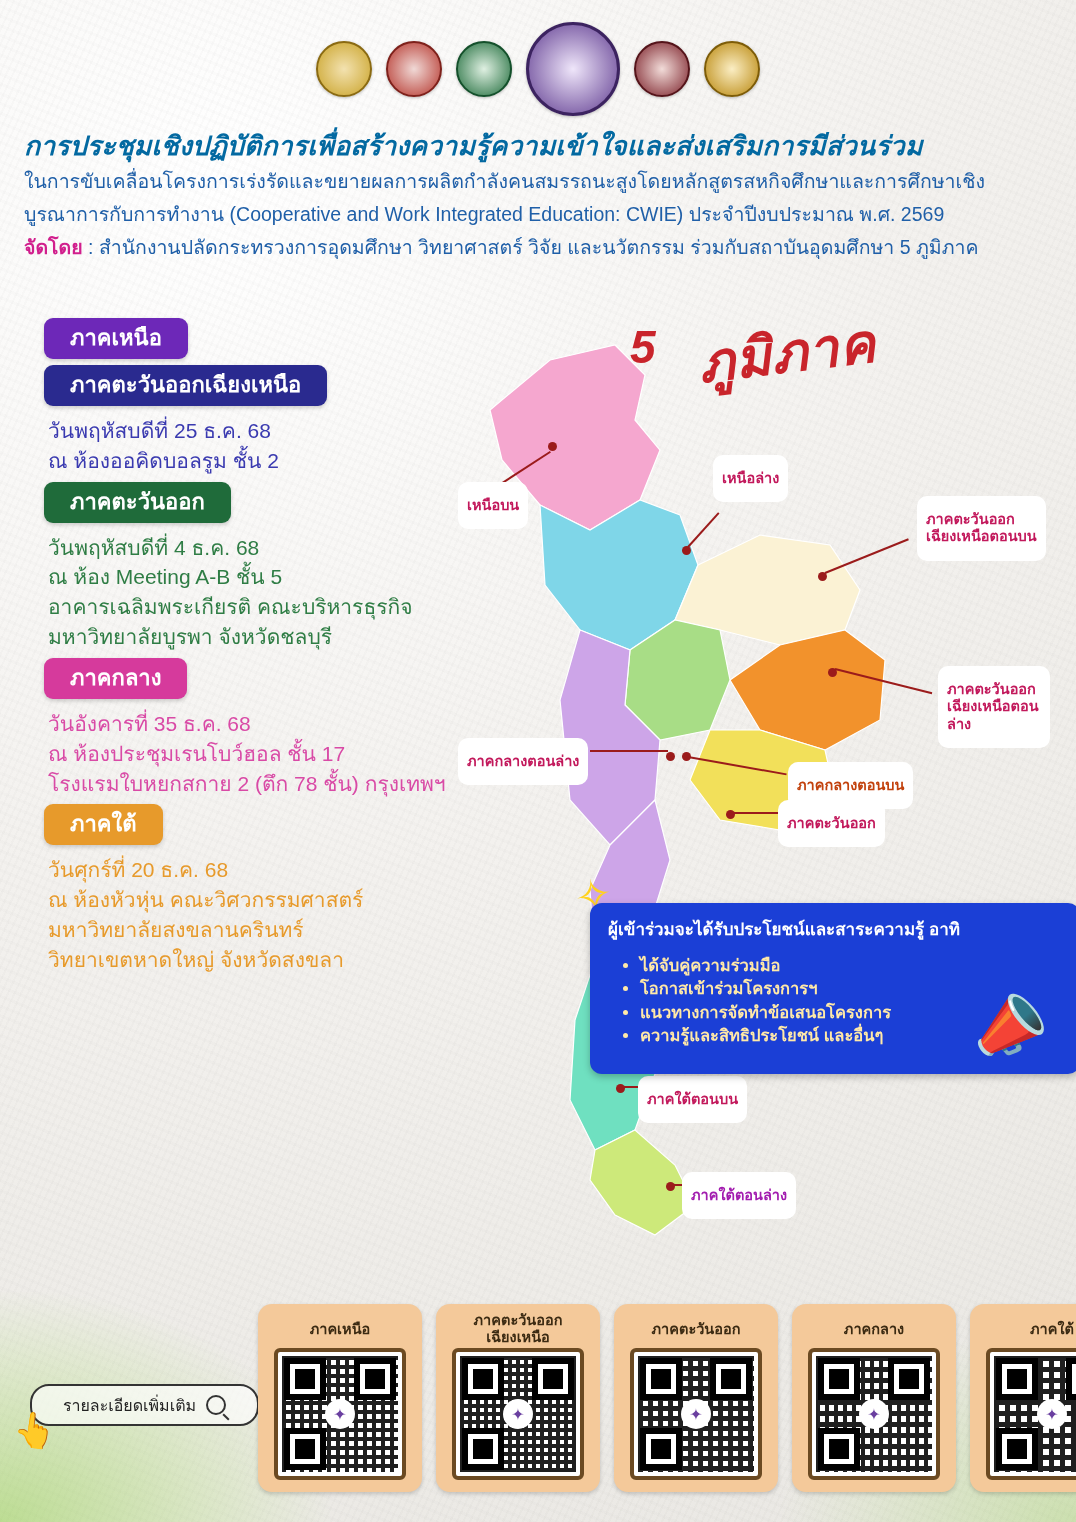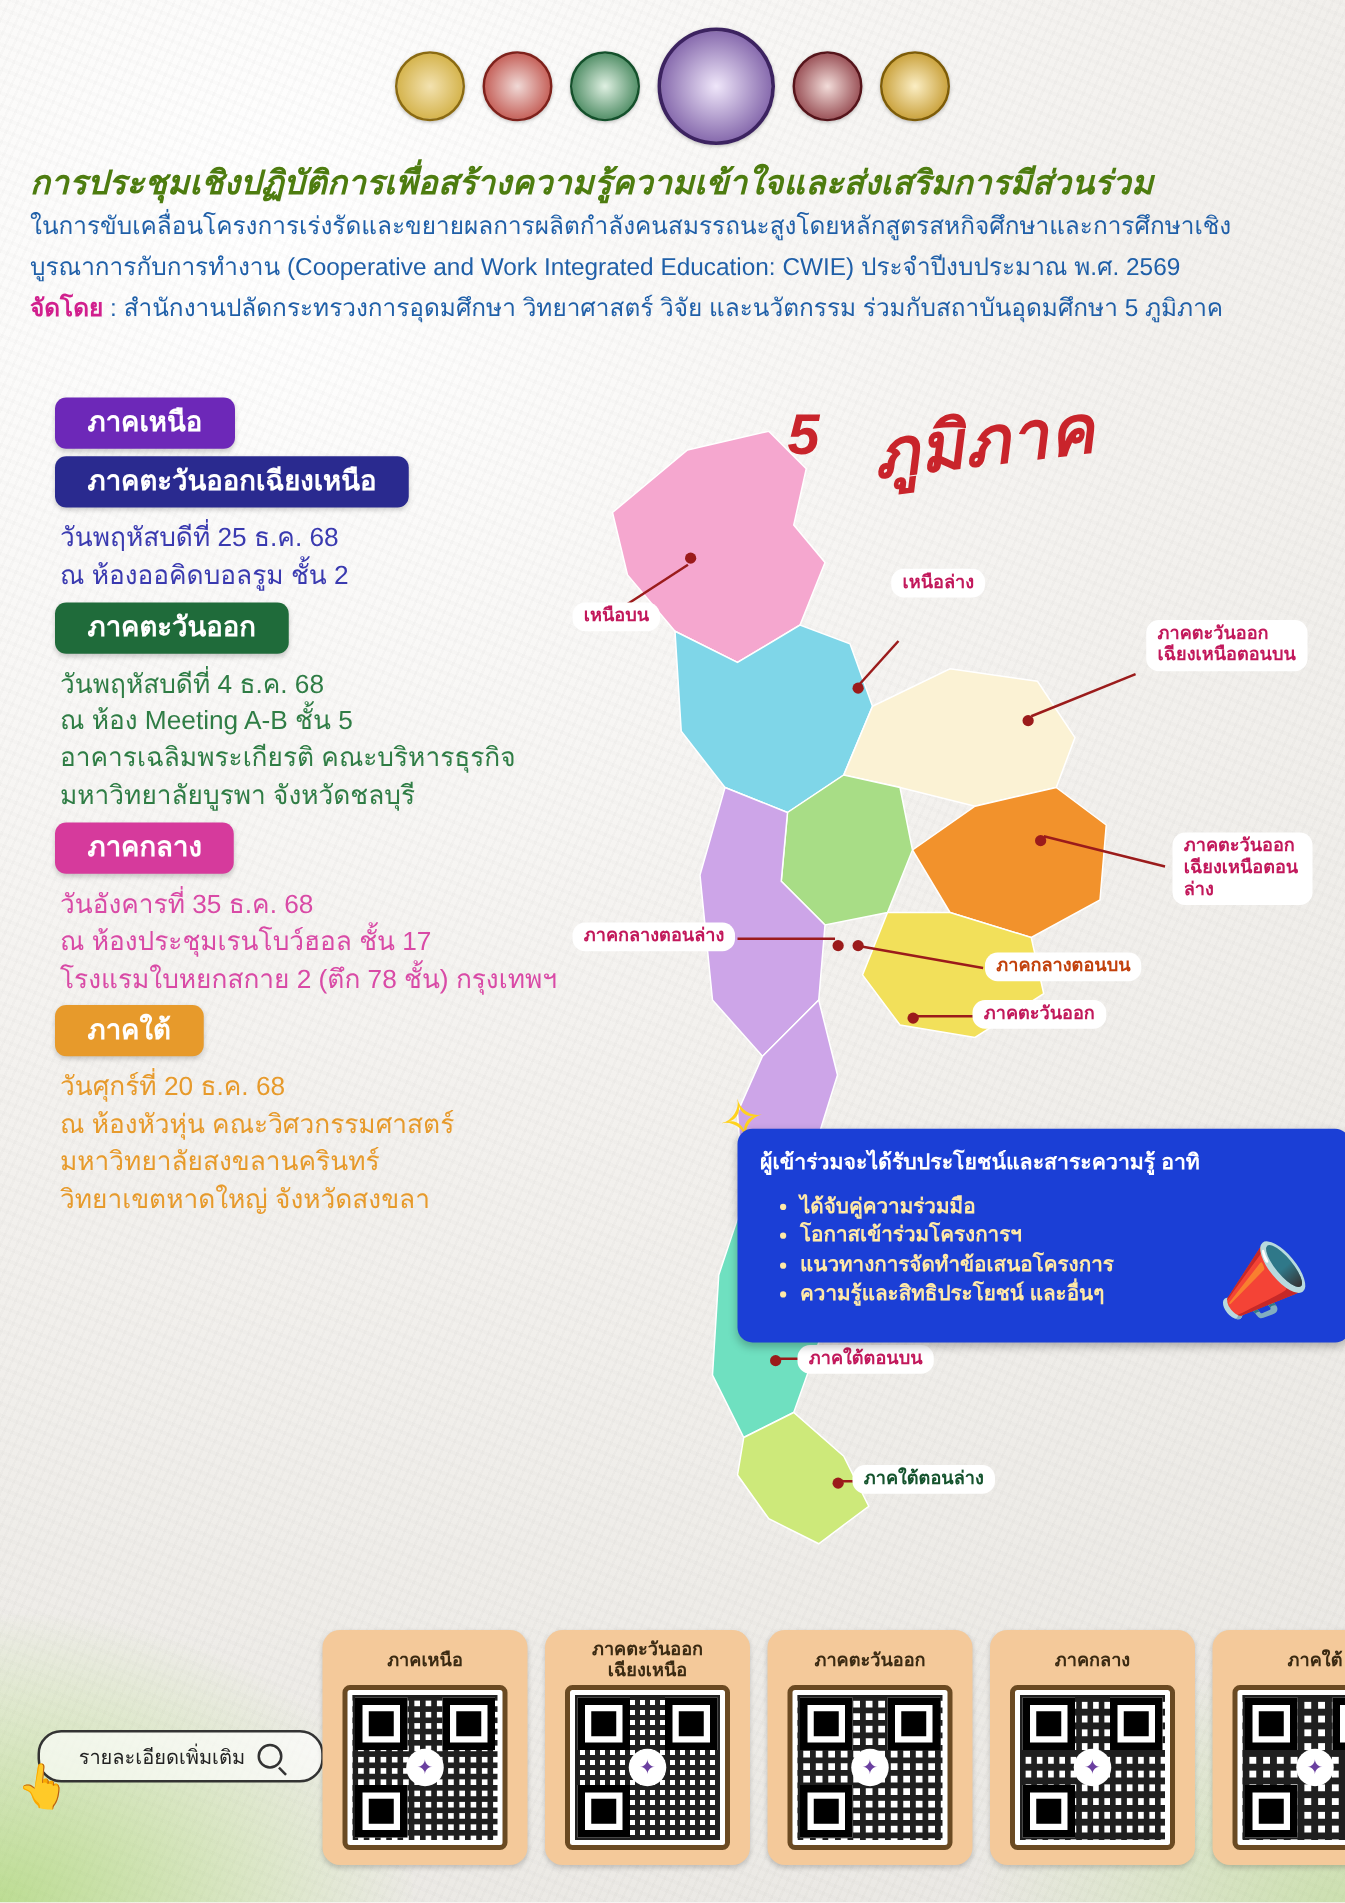--- a/index.html
+++ b/index.html
@@ -29,21 +29,21 @@
 
   
   .logos{position:absolute;top:22px;left:0;width:100%;display:flex;justify-content:center;align-items:center;gap:14px;}
   .logo{width:52px;height:52px;border-radius:50%;display:flex;align-items:center;justify-content:center;
         font-size:9px;color:#fff;text-align:center;line-height:1;box-shadow:0 1px 3px rgba(0,0,0,.25);}
   .logo.big{width:88px;height:88px;font-size:8px;}
 
   
   .header{position:absolute;top:130px;left:24px;width:1030px;}
   .h-title{
-    font-size:26.5px;font-weight:bold;font-style:italic;color:#4d7c0f;letter-spacing:.2px;
+    font-size:26.5px;font-weight:bold;font-style:italic;color:#0369a1;letter-spacing:.2px;
     line-height:1.25;
   }
   .h-sub{font-size:19.5px;color:#1f5fa8;line-height:1.5;margin-top:4px;}
   .h-org{font-size:19.5px;color:#1f5fa8;line-height:1.5;margin-top:3px;}
   .h-org b{color:#d11f8d;font-weight:bold;}
 
   
   .regions{position:absolute;top:318px;left:44px;width:470px;}
   .reg{margin-bottom:6px;}
   .reg-badge{
@@ -58,21 +58,21 @@
   .mapwrap{position:absolute;left:430px;top:300px;width:620px;height:1010px;}
   .map5{
     position:absolute;left:200px;top:20px;font-size:46px;font-weight:bold;color:#c9242b;
     font-style:italic;
   }
   .mapword{
     position:absolute;left:268px;top:10px;font-size:54px;font-weight:bold;color:#c9242b;
     font-style:italic;transform:rotate(-7deg);letter-spacing:1px;
   }
   .pin{position:absolute;font-size:14.5px;font-weight:bold;color:#2b2b2b;
-       background:#fff;border-radius:10px;padding:3px 9px;line-height:1.2;white-space:nowrap;}
+       background:#fff;border-radius:10px;padding:15px 9px;line-height:1.2;white-space:nowrap;}
   .dot{position:absolute;width:9px;height:9px;border-radius:50%;background:#9b1b1b;}
   .leader{position:absolute;height:2px;background:#9b1b1b;transform-origin:0 50%;}
 
   
   .benefits{
     position:absolute;left:160px;top:603px;width:458px;
     background:#1b3fd6;border-radius:12px;padding:12px 16px 14px 16px;color:#fff;
     box-shadow:0 3px 7px rgba(0,0,0,.25);
   }
   .benefits .bhead{font-size:17px;font-weight:bold;color:#fff;margin:0 0 6px 2px;}
@@ -234,21 +234,21 @@
   <div class="dot" style="left:296px;top:510px;"></div>
   <div class="leader" style="left:302px;top:512px;width:48px;"></div>
   <div class="pin" style="left:348px;top:500px;color:#c2185b;">ภาคตะวันออก</div>
 
   <div class="dot" style="left:186px;top:784px;"></div>
   <div class="leader" style="left:192px;top:786px;width:20px;"></div>
   <div class="pin" style="left:208px;top:776px;color:#c2185b;">ภาคใต้ตอนบน</div>
 
   <div class="dot" style="left:236px;top:882px;"></div>
   <div class="leader" style="left:242px;top:884px;width:18px;"></div>
-  <div class="pin" style="left:252px;top:872px;color:#14532d;">ภาคใต้ตอนล่าง</div>
+  <div class="pin" style="left:252px;top:872px;color:#a21caf;">ภาคใต้ตอนล่าง</div>
 
   <div class="spark">✧</div>
   <div class="benefits">
     <div class="bhead">ผู้เข้าร่วมจะได้รับประโยชน์และสาระความรู้ อาทิ</div>
     <ul>
       <li>ได้จับคู่ความร่วมมือ</li>
       <li>โอกาสเข้าร่วมโครงการฯ</li>
       <li>แนวทางการจัดทำข้อเสนอโครงการ</li>
       <li>ความรู้และสิทธิประโยชน์ และอื่นๆ</li>
     </ul>

